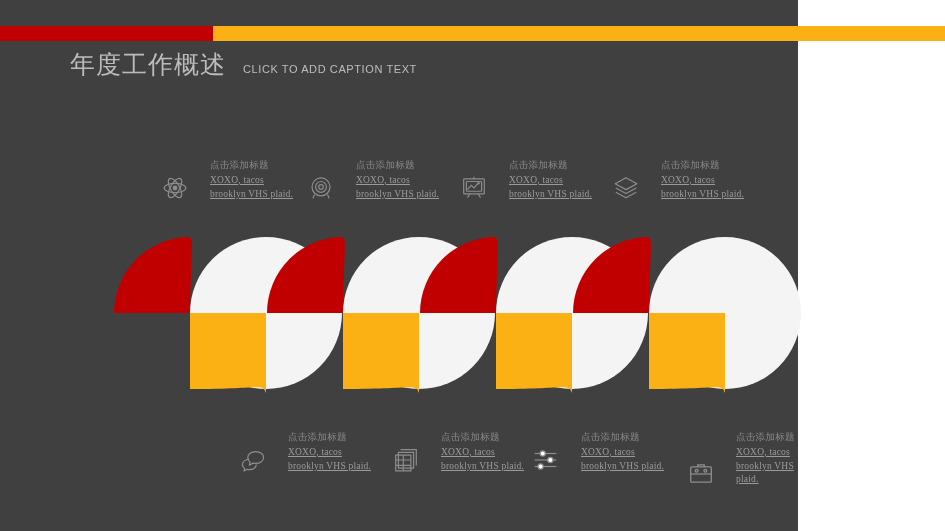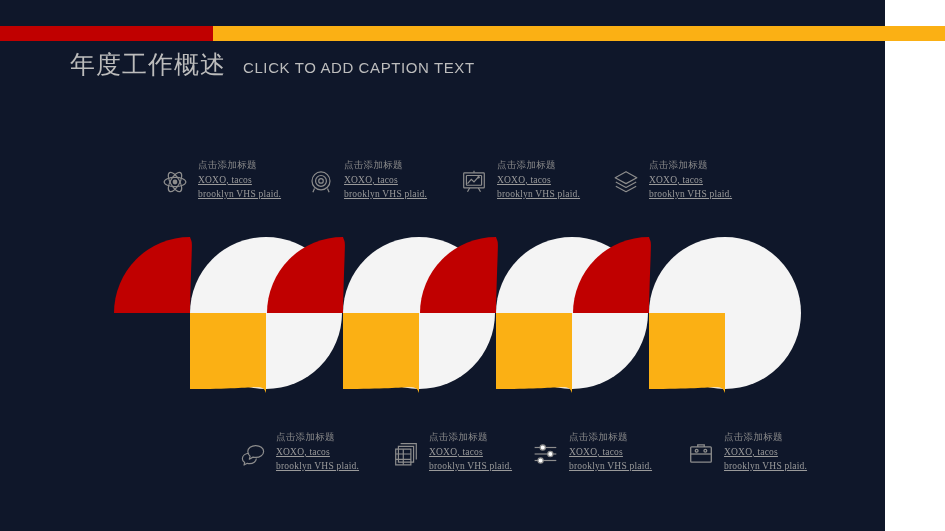--- a/index.html
+++ b/index.html
@@ -6,23 +6,23 @@
   * { box-sizing: border-box; margin: 0; padding: 0; }
   html, body {
     width: 945px;
     height: 531px;
     background: #ffffff;
     font-family: "Liberation Sans", sans-serif;
     overflow: hidden;
   }
   #slide {
     position: relative;
-    width: 885px;
+    width: 798px;
     height: 531px;
-    background: #0f172a;
+    background: #404040;
   }
 
   
   .bar {
     position: absolute;
     top: 26px;
     height: 15px;
   }
   #bar-red   { left: 0px;   width: 213px; background: #c00000; }
   #bar-orange{ left: 213px; width: 732px; background: #fbb014; }
@@ -37,41 +37,41 @@
     gap: 17px;
     white-space: nowrap;
   }
   #title-cn {
     font-size: 25px;
     color: #bcbcbc;
     letter-spacing: 1px;
     font-weight: 400;
   }
   #title-en {
-    font-size: 15px;
+    font-size: 11px;
     color: #bdbdbd;
     letter-spacing: 0.6px;
     font-weight: 400;
   }
 
   
   #graphic {
     position: absolute;
     left: 0;
     top: 225;
     width: 945px;
     height: 175px;
   }
 
   
   .caption {
     position: absolute;
     display: flex;
-    align-items: center;
-    gap: 10px;
+    align-items: flex-end;
+    gap: 22px;
   }
   .cap-icon {
     width: 26px;
     height: 26px;
     flex: 0 0 26px;
     margin-top: 4px;
     color: #8d8d8d;
   }
   .cap-icon svg { display: block; width: 26px; height: 26px; }
   .cap-text { line-height: 1.45; }

